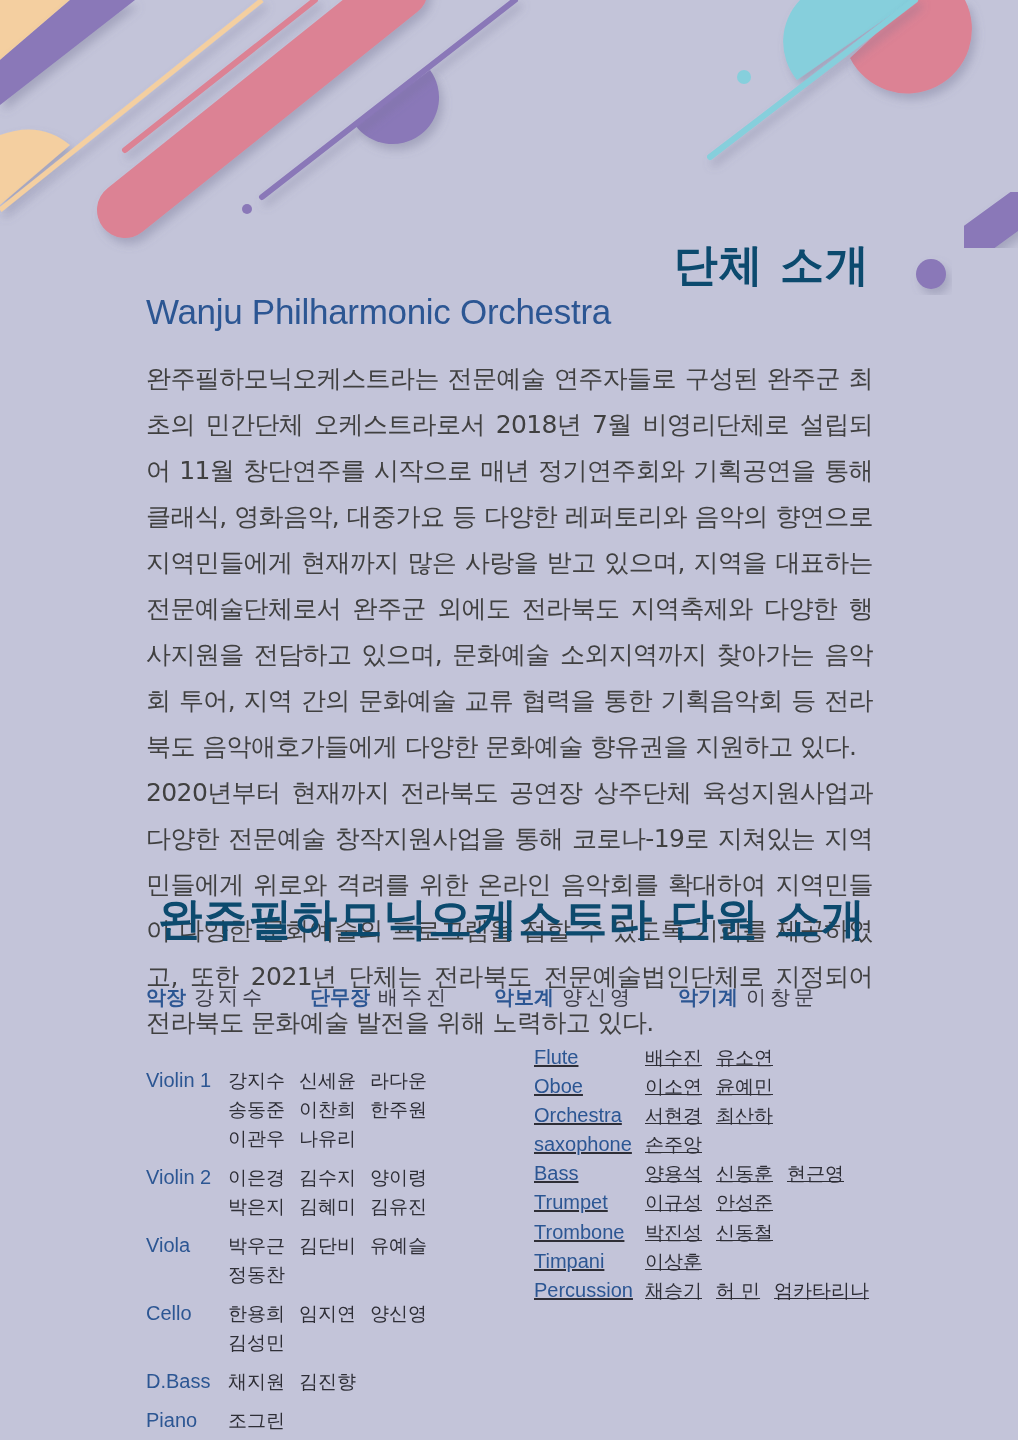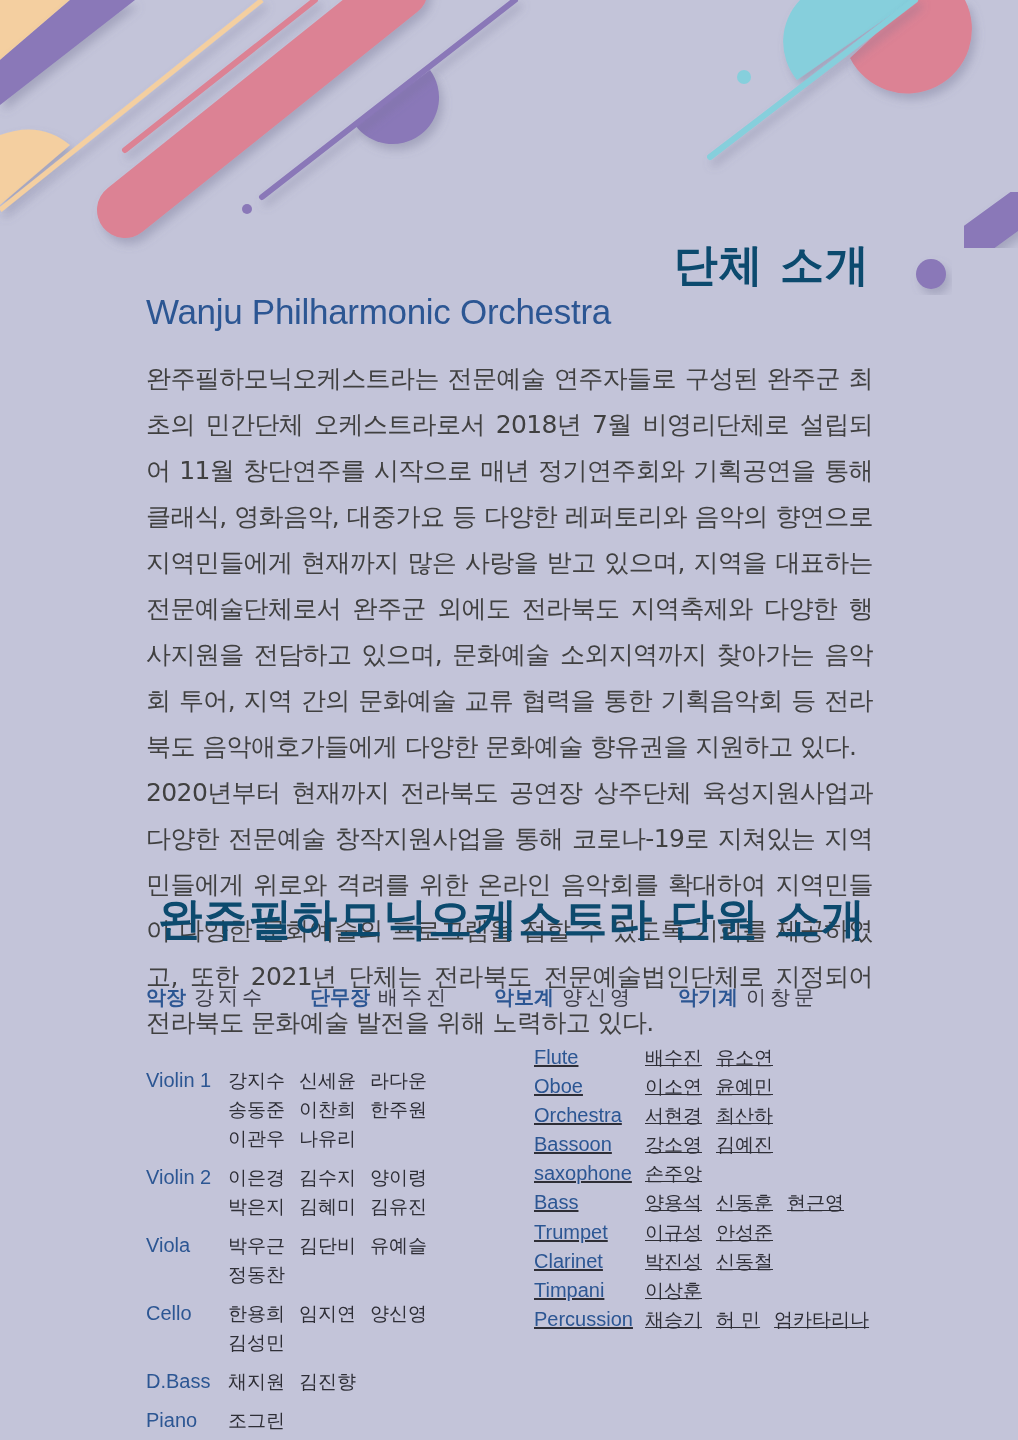--- a/index.html
+++ b/index.html
@@ -181,27 +181,20 @@
       </div>
     </div>
     <div class="row">
       <div class="inst">Orchestra</div>
       <div class="names">
         <span>서현경</span>
         <span>최산하</span>
       </div>
     </div>
     <div class="row">
-      <div class="inst">Bassoon</div>
-      <div class="names">
-        <span>강소영</span>
-        <span>김예진</span>
-      </div>
-    </div>
-    <div class="row">
       <div class="inst">saxophone</div>
       <div class="names">
         <span>손주앙</span>
       </div>
     </div>
     <div class="row">
       <div class="inst">Bass</div>
       <div class="names">
         <span>양용석</span>
         <span>신동훈</span>
@@ -209,21 +202,21 @@
       </div>
     </div>
     <div class="row">
       <div class="inst">Trumpet</div>
       <div class="names">
         <span>이규성</span>
         <span>안성준</span>
       </div>
     </div>
     <div class="row">
-      <div class="inst">Clarinet</div>
+      <div class="inst">Trombone</div>
       <div class="names">
         <span>박진성</span>
         <span>신동철</span>
       </div>
     </div>
     <div class="row">
       <div class="inst">Timpani</div>
       <div class="names">
         <span>이상훈</span>
       </div>

